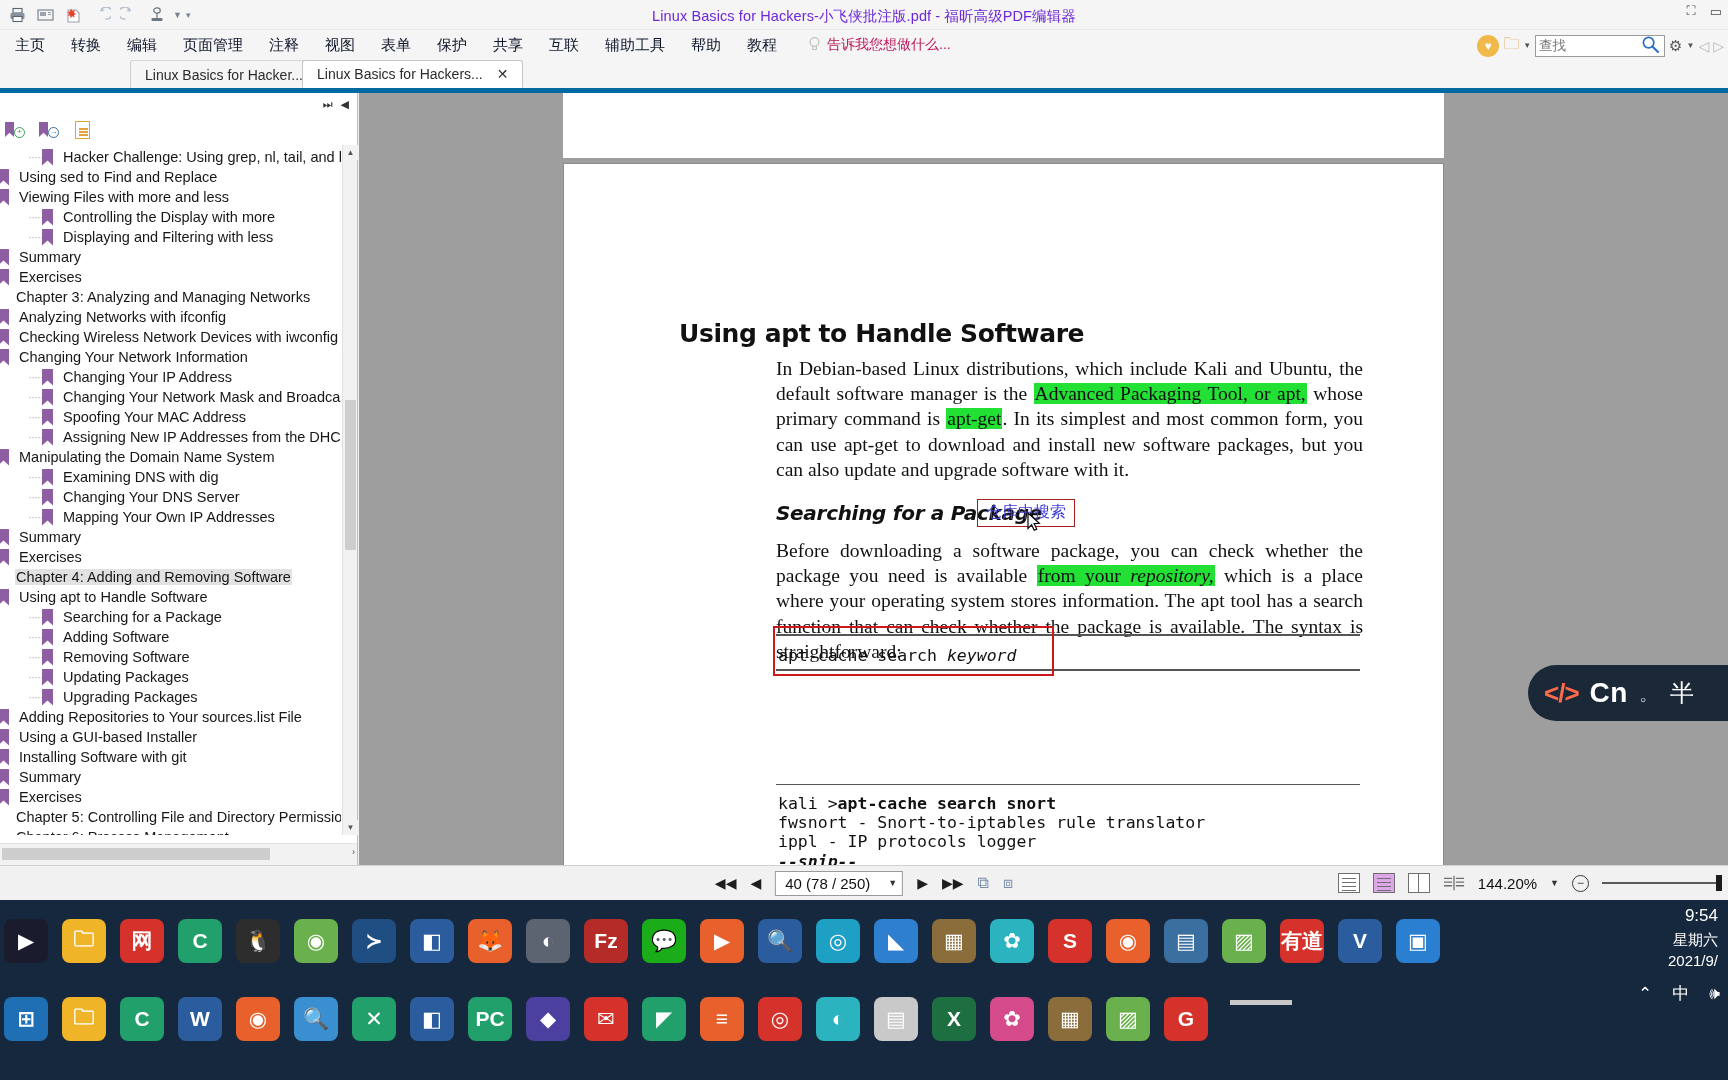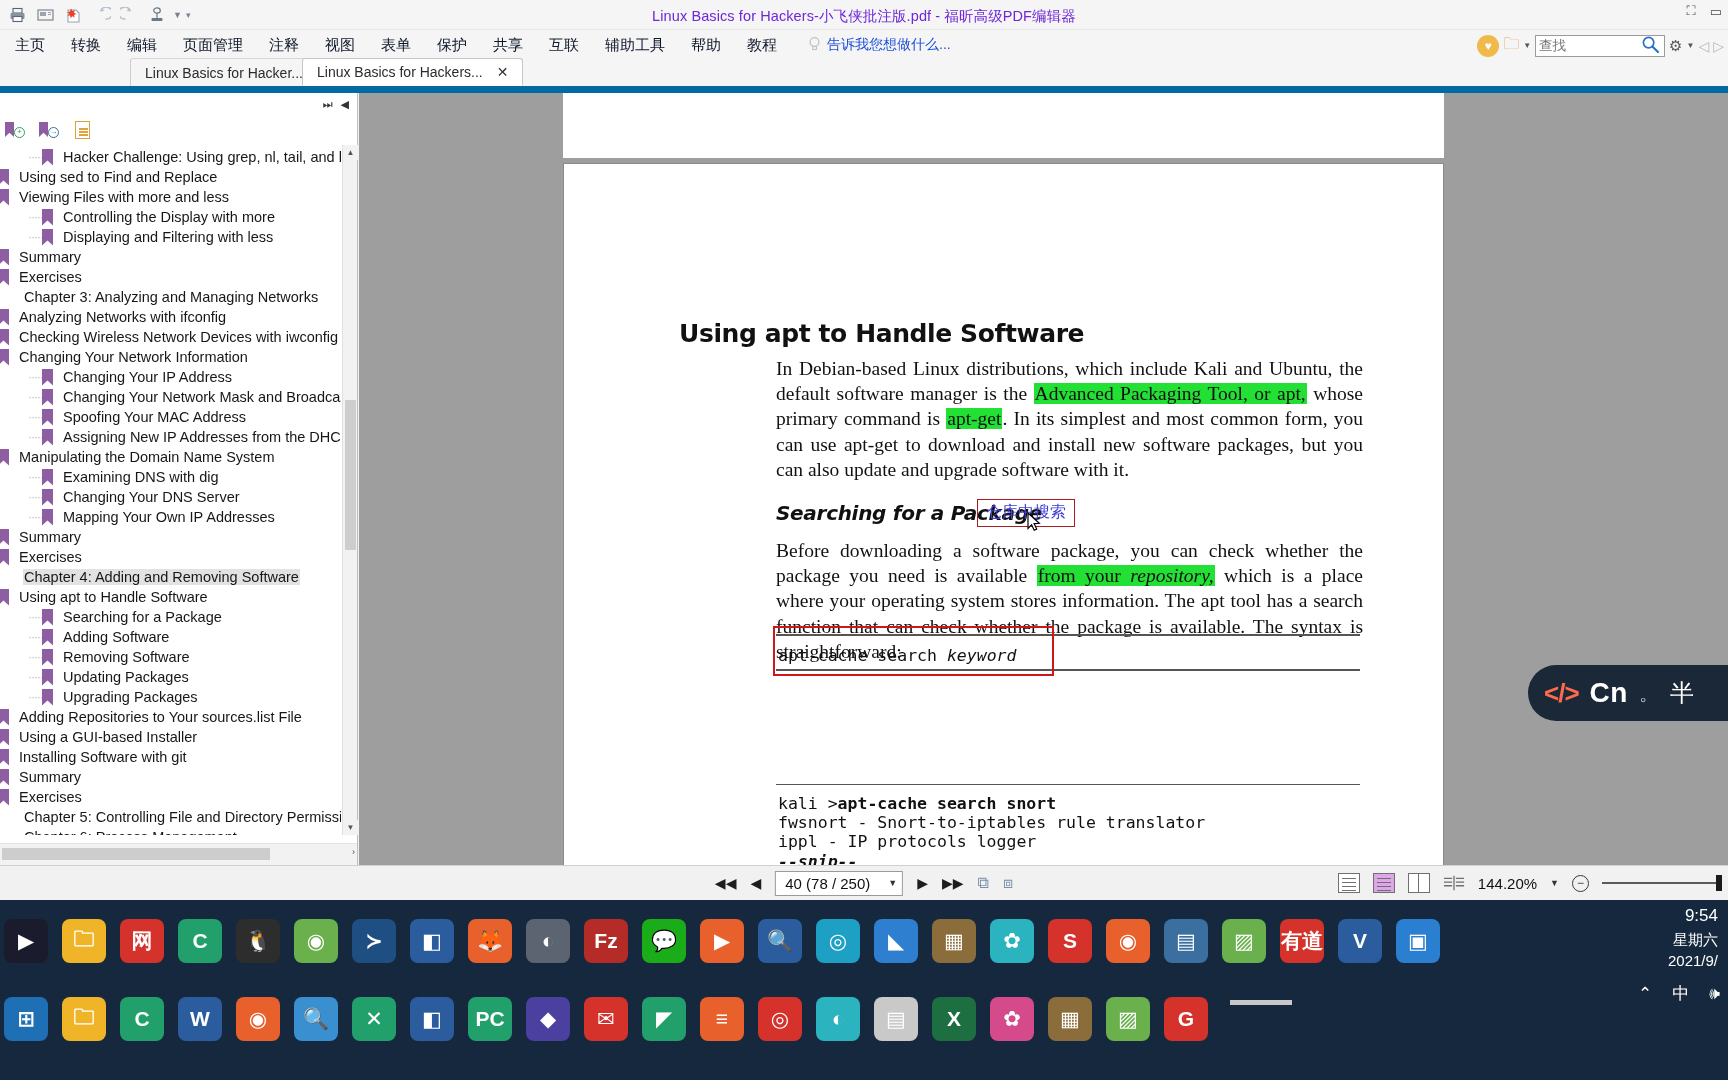--- a/index.html
+++ b/index.html
@@ -34,21 +34,21 @@
   
   .menubar {
     position: absolute; top: 30px; left: 0; width: 1728px; height: 30px;
     background: #f5f5f5; display: flex; align-items: center;
   }
   .menu-item {
     font-size: 15px; color: #0f172a; padding: 2px 13px; white-space: nowrap;
   }
   .tellme {
     display: flex; align-items: center; gap: 6px; margin-left: 18px;
-    font-size: 14px; color: #1d4ed8;
+    font-size: 14px; color: #be185d;
   }
   .bulb { color: #b9b9b9; font-size: 14px; }
   .menubar-right {
     position: absolute; right: 4px; top: 2px; display: flex; align-items: center; gap: 4px;
   }
   .heart-ico {
     width: 22px; height: 22px; border-radius: 50%;
     background: #f0b94a; display: flex; align-items: center; justify-content: center;
     color: #fff; font-size: 12px;
   }
@@ -62,21 +62,21 @@
     border: none; outline: none; width: 102px; font-size: 13.5px; color: #1a1a1a;
     font-family: "Liberation Sans", sans-serif; background: transparent;
   }
   .mag { color: #2a6fc9; font-size: 15px; }
   .gear { color: #555; font-size: 15px; }
   .navarrow { color: #b9b9b9; font-size: 14px; }
 
   
   .tabstrip {
     position: absolute; top: 60px; left: 0; width: 1728px; height: 33px;
-    background: #f5f5f5; border-bottom: 7px solid #0369a1;
+    background: #f5f5f5; border-bottom: 5px solid #0369a1;
   }
   .tab {
     position: absolute; bottom: 0; height: 28px;
     display: flex; align-items: center; padding: 0 14px;
     font-size: 14px; color: #2b2b2b; white-space: nowrap;
     border-top-left-radius: 3px; border-top-right-radius: 3px;
   }
   .tab.inactive {
     left: 130px; background: #f5f5f5;
     border-left: 1px solid #cdcdcd; border-right: 1px solid #cdcdcd; border-top: 1px solid #d6d6d6;
@@ -132,21 +132,21 @@
   .flag {
     width: 11px; height: 17px; flex: 0 0 11px; margin-right: 9px;
     background: #8e5ea2;
     clip-path: polygon(0 0, 100% 0, 100% 100%, 50% 70%, 0 100%);
   }
   .bmrow.lvl0 { padding-left: 0px; }
   .bmrow.lvl1 { padding-left: 24px; }
   .bmrow.lvl0 .flag { margin-left: -2px; }
   .bmrow.sel .lbl { background: #e2e2e2; }
   .bmrow.chapter .flag { visibility: hidden; width: 0; margin: 0; }
-  .bmrow.chapter { padding-left: 12px; }
+  .bmrow.chapter { padding-left: 4px; }
   .lbl { padding: 0 1px; }
 
   .panel-vscroll {
     position: absolute; top: 52px; right: 0; width: 15px; bottom: 30px;
     background: #f2f2f2; border-left: 1px solid #e0e0e0;
   }
   .vs-up, .vs-dn {
     position: absolute; left: 0; width: 15px; height: 15px; background: #f2f2f2;
     display: flex; align-items: center; justify-content: center; font-size: 8px; color: #555;
   }

